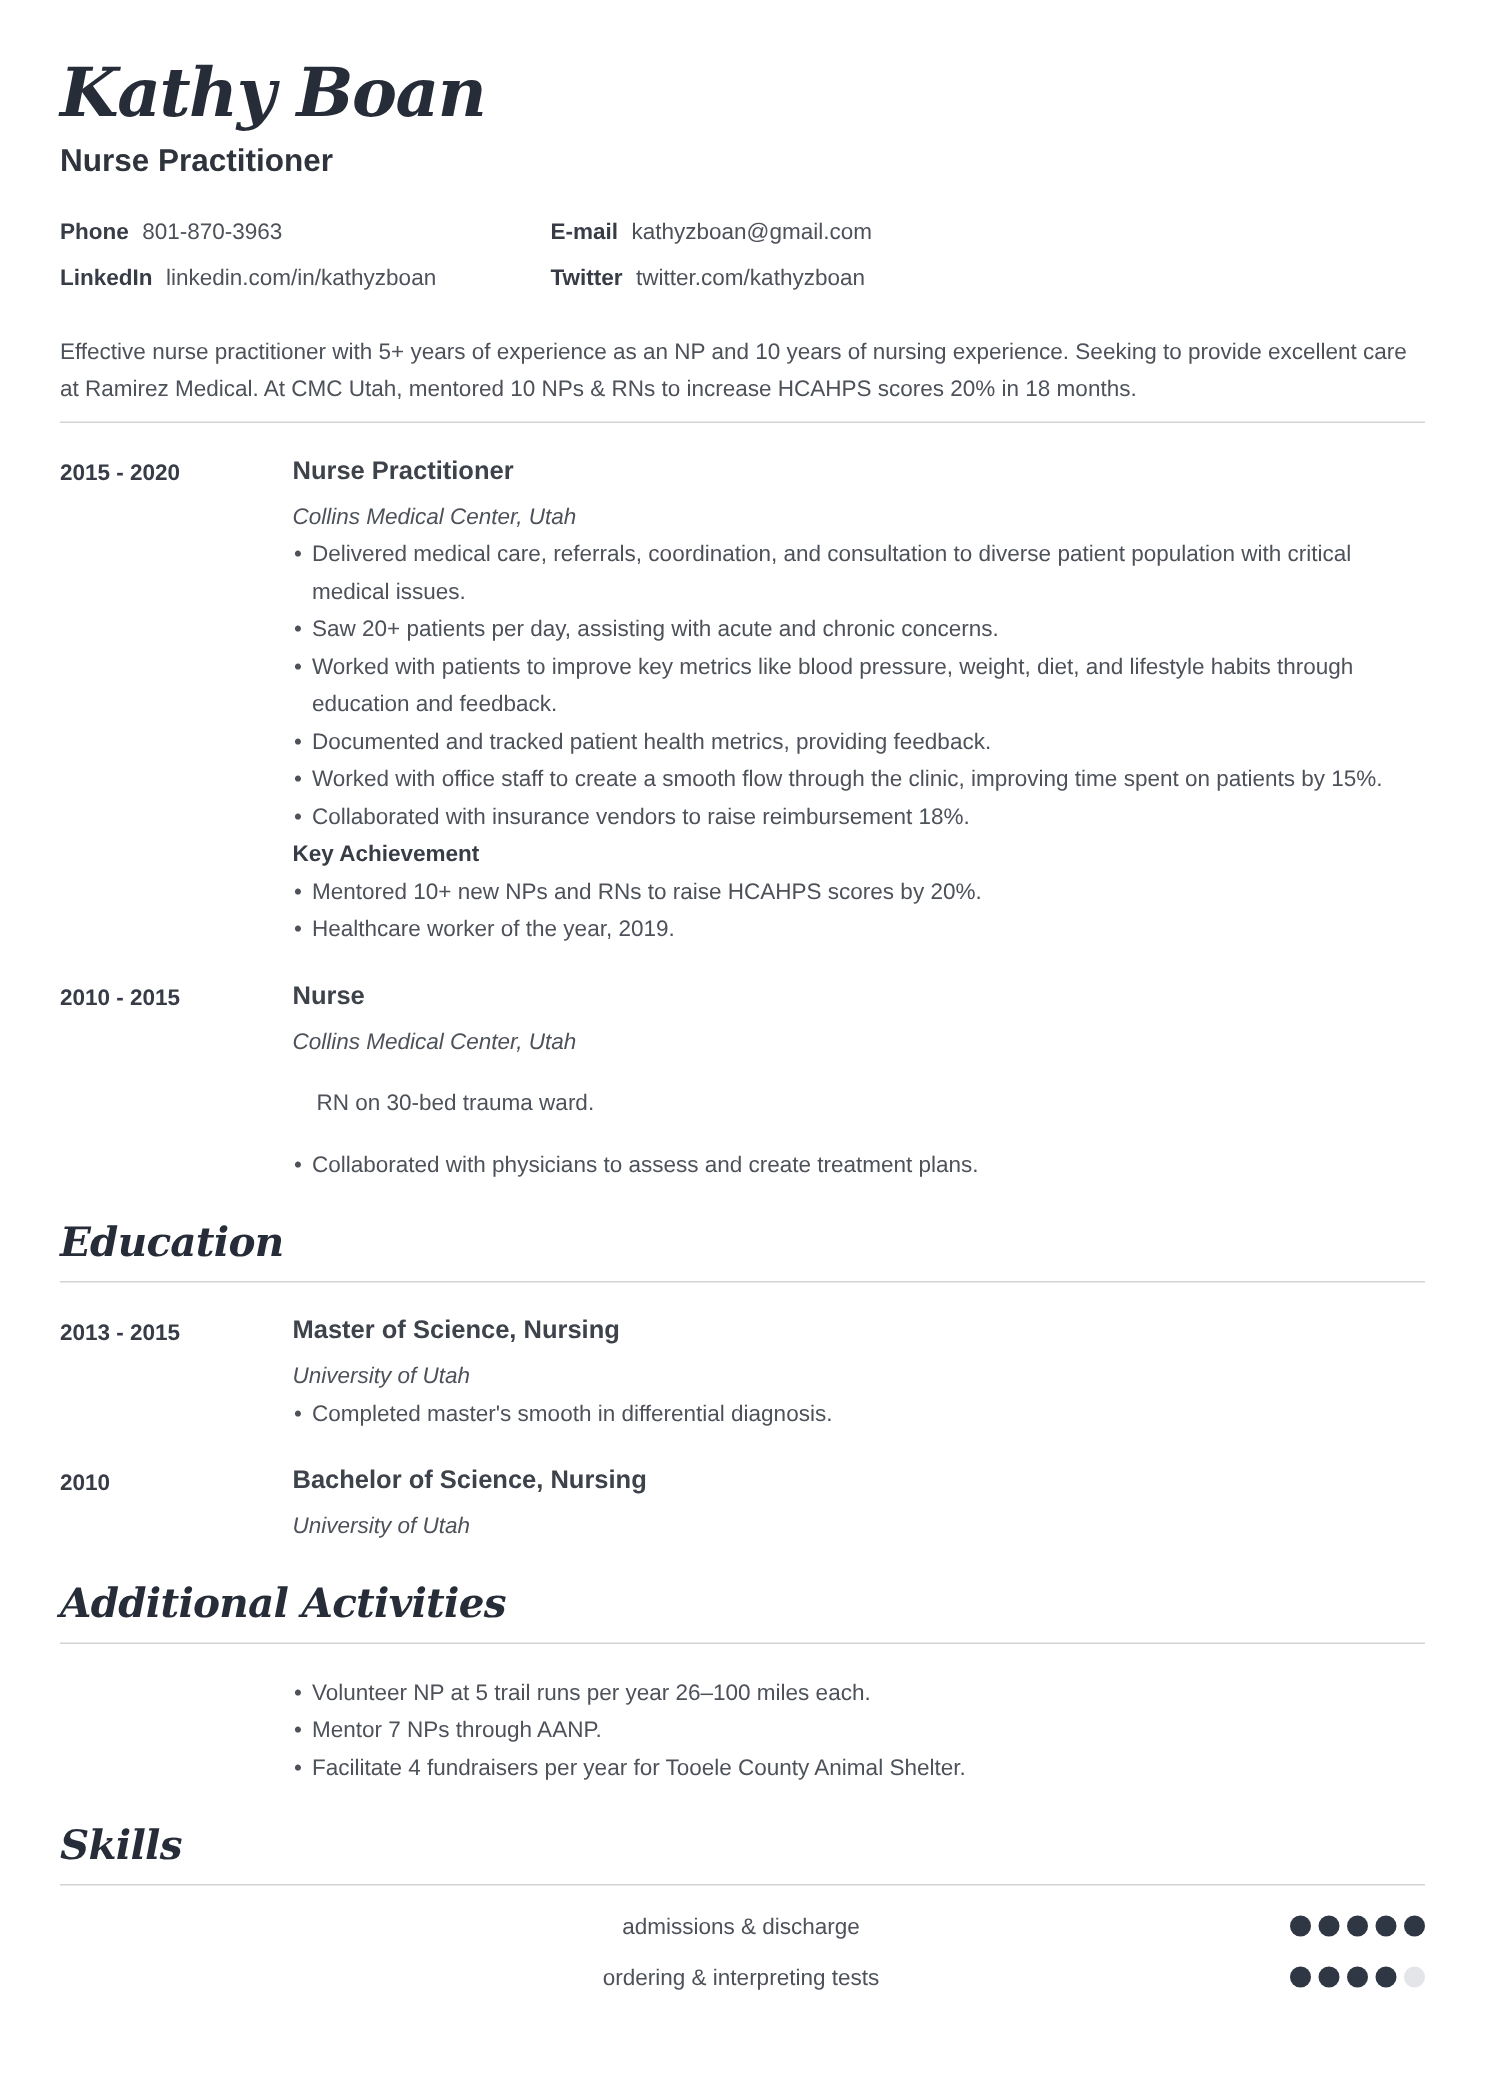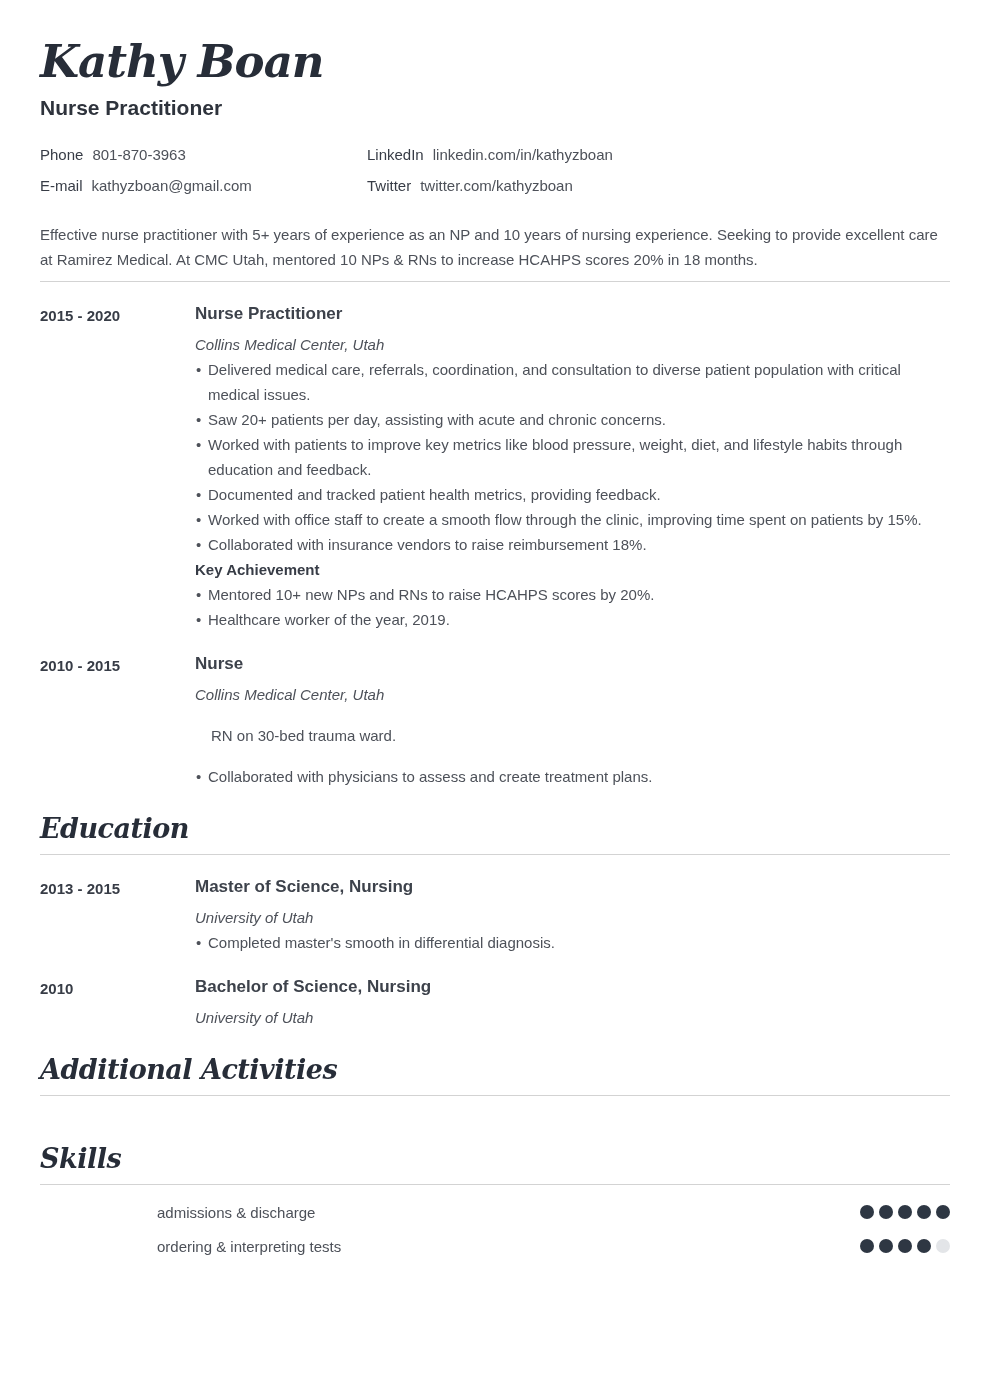--- a/index.html
+++ b/index.html
@@ -25,21 +25,21 @@
     margin:0 0 8px 0;letter-spacing:-1px;
   }
   .candidate-title{
     font-size:21px;line-height:24px;font-weight:bold;color:#2e333c;
     margin:0 0 26px 0;
   }
   .contact{
     display:grid;grid-template-columns:327px 1fr;row-gap:14px;
     margin:0 0 28px 0;
   }
-  .contact-item .label{font-weight:normal;color:var(--c-strong);margin-right:9px;}
+  .contact-item .label{font-weight:bold;color:var(--c-strong);margin-right:9px;}
   .contact-item .value{color:var(--c-text);}
   
   .summary{margin:0;line-height:25px;}
   
   .section-heading{
     font-family:"DejaVu Serif",serif;font-style:italic;font-weight:bold;
     font-size:27px;line-height:32px;color:var(--c-heading);
     margin:24px 0 0 0;letter-spacing:-0.5px;
   }
   .rule{border:none;border-top:1px solid var(--c-rule);margin:9px 0 0 0;height:0;}
@@ -50,45 +50,45 @@
     font-size:17px;line-height:24px;font-weight:bold;color:#3d424b;margin:0;
   }
   .entry .entry-subtitle{display:block;font-style:italic;line-height:25px;margin-top:6px;}
   .entry .entry-note{margin:16px;line-height:25px;}
   .bullets{list-style:none;margin:0;padding:0;}
   .bullets li{position:relative;line-height:25px;padding-left:13px;}
   .bullets li::before{content:"\2022";position:absolute;left:1px;top:0;color:var(--c-text);}
   .subheading{font-weight:bold;color:var(--c-strong);line-height:25px;}
   
   .skills-rows{padding-top:10px;}
-  .skill-row{display:flex;align-items:center;height:34px;margin-left:117px;}
+  .skill-row{display:flex;align-items:center;height:34px;margin-left:93px;text-align:center;}
   .skill-label{flex:1;}
   .skill-dots{display:flex;align-items:center;}
   .dot{width:14px;height:14px;border-radius:50%;margin-left:5px;display:inline-block;}
   .dot.filled{background:var(--c-dot-filled);}
   .dot.empty{background:var(--c-dot-empty);}
 </style>
 </head>
 <body>
 
 <div class="page">
 
   <header>
     <h1 class="name">Kathy Boan</h1>
     <h2 class="candidate-title">Nurse Practitioner</h2>
 
     <div class="contact">
       <div class="contact-item">
         <span class="label">Phone</span><span class="value">801-870-3963</span>
       </div>
       <div class="contact-item">
-        <span class="label">LinkedIn</span><span class="value">linkedin.com/in/kathyzboan</span>
+        <span class="label">E-mail</span><span class="value">kathyzboan@gmail.com</span>
       </div>
       <div class="contact-item">
-        <span class="label">E-mail</span><span class="value">kathyzboan@gmail.com</span>
+        <span class="label">LinkedIn</span><span class="value">linkedin.com/in/kathyzboan</span>
       </div>
       <div class="contact-item">
         <span class="label">Twitter</span><span class="value">twitter.com/kathyzboan</span>
       </div>
     </div>
   </header>
 
   <p class="summary">Effective nurse practitioner with 5+ years of experience as an NP and 10 years of nursing experience. Seeking to provide excellent care at Ramirez Medical. At CMC Utah, mentored 10 NPs &amp; RNs to increase HCAHPS scores 20% in 18 months.</p>
 
   <section>
@@ -150,20 +150,25 @@
           </div>
         </div>
       </div>
   </section>
 
   <section>
     <h3 class="section-heading">Additional Activities</h3>
     <hr class="rule">
     <div class="entry">
       <div class="dates"></div>
+      <ul class="bullets" id="activities-bullets">
+          <li>Volunteer NP at 5 trail runs per year 26–100 miles each.</li>
+          <li>Mentor 7 NPs through AANP.</li>
+          <li>Facilitate 4 fundraisers per year for Tooele County Animal Shelter.</li>
+        </ul>
     </div>
   </section>
 
   <section>
     <h3 class="section-heading">Skills</h3>
     <hr class="rule">
     <div class="skills-rows" id="skills-rows">
         <div class="skill-row">
           <span class="skill-label">admissions &amp; discharge</span>
           <span class="skill-dots">

